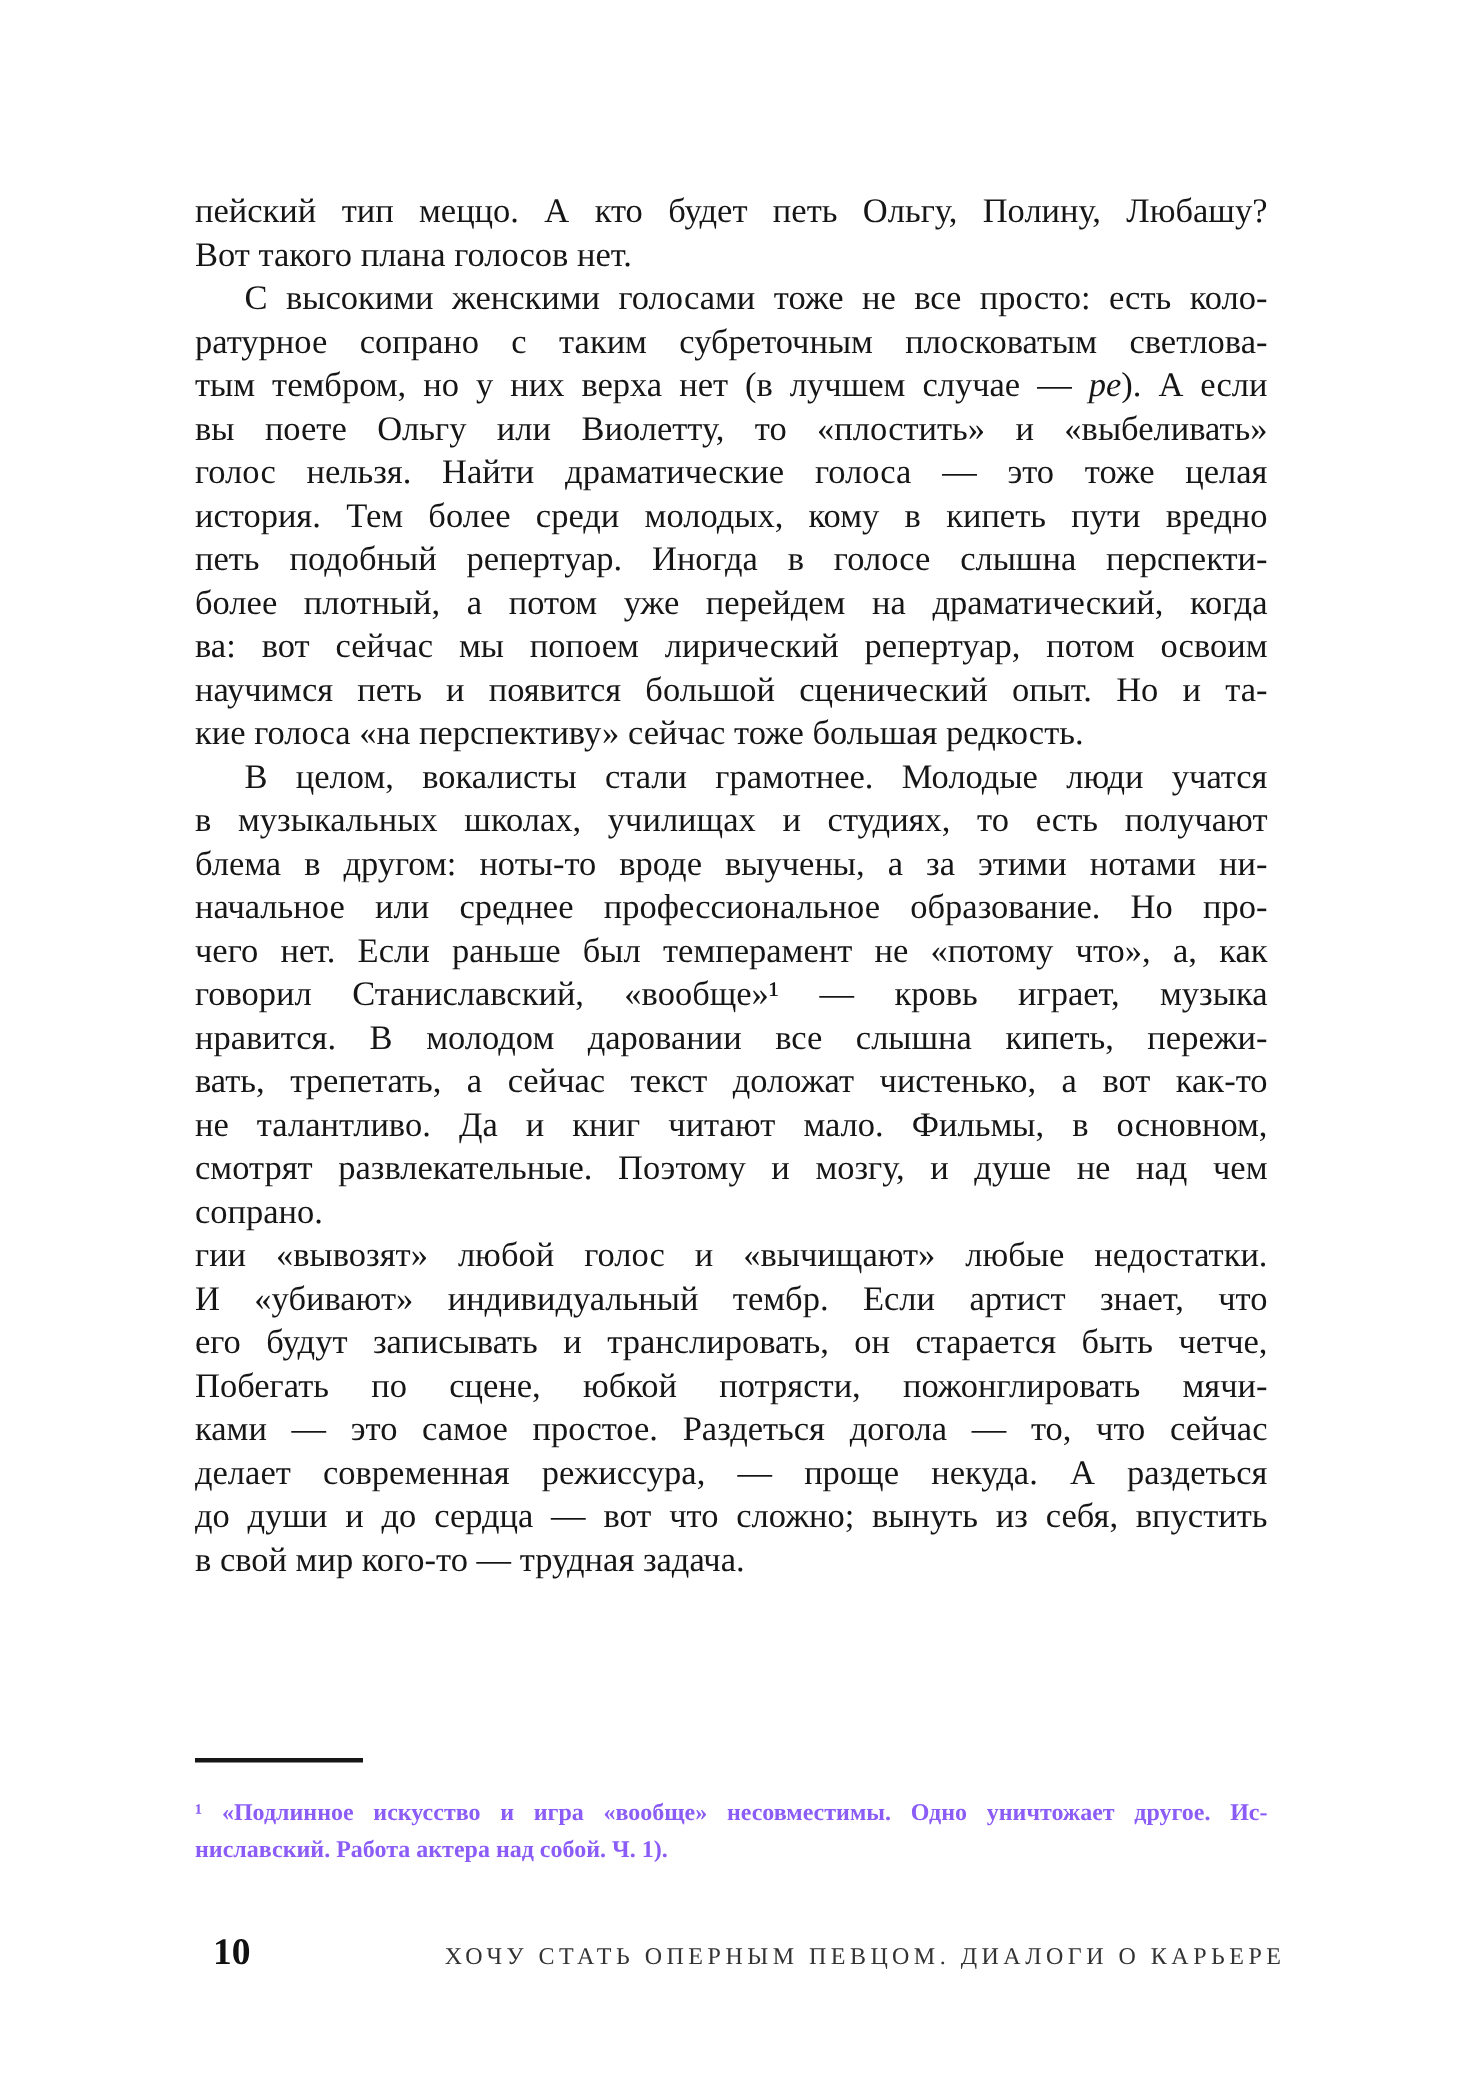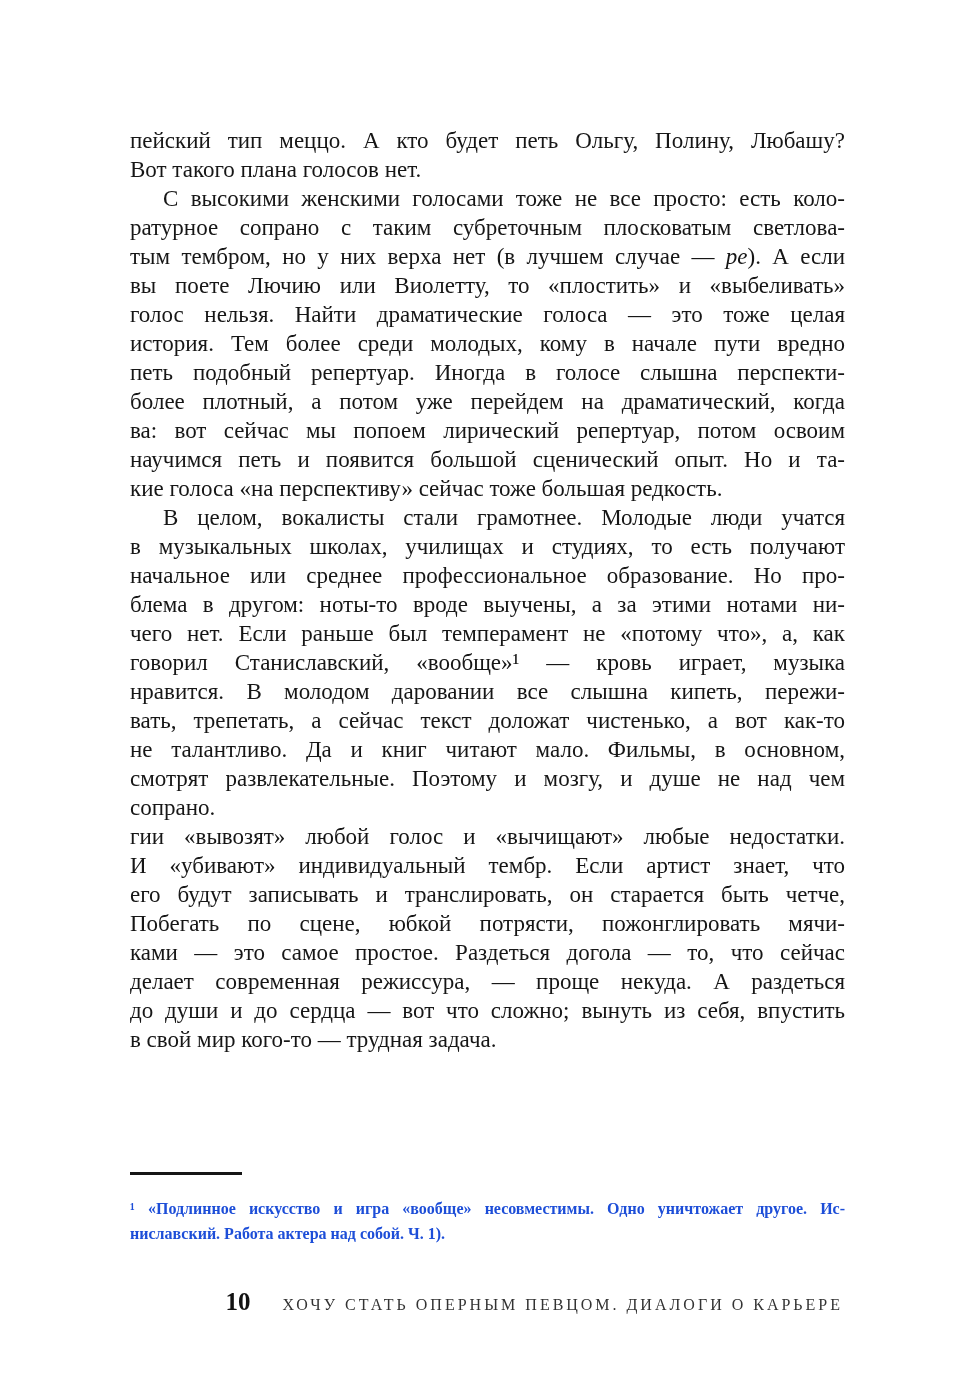--- a/index.html
+++ b/index.html
@@ -49,29 +49,29 @@
     background: #161616;
   }
   .footnote {
     position: absolute;
     left: 130px;
     top: 1196px;
     width: 715px;
     font-size: 16px;
     line-height: 25px;
     font-weight: 700;
-    color: #1d4ed8;
+    color: #8b5cf6;
   }
   .footer {
     position: absolute;
-    left: 128px;
+    left: 142px;
     top: 1288px;
     width: 715px;
     display: flex;
-    justify-content: flex-end;
+    justify-content: space-between;
     align-items: baseline;
   }
   .page-number {
     font-size: 25px;
     font-weight: 700;
     color: #111111;
   }
   .running-title {
     font-size: 16px;
     letter-spacing: 3px;
@@ -87,34 +87,34 @@
 
   <div class="text-block">
       <div>
         <div class="line">пейский тип меццо. А кто будет петь Ольгу, Полину, Любашу?</div>
         <div class="line last">Вот такого плана голосов нет.</div>
       </div>
       <div>
         <div class="line indent">С высокими женскими голосами тоже не все просто: есть коло-</div>
         <div class="line">ратурное сопрано с таким субреточным плосковатым светлова-</div>
         <div class="line">тым тембром, но у них верха нет (в лучшем случае — <em>ре</em>). А если</div>
-        <div class="line">вы поете Лючию или Виолетту, то «плостить» и «выбеливать»</div>
+        <div class="line">вы поете Ольгу или Виолетту, то «плостить» и «выбеливать»</div>
         <div class="line">голос нельзя. Найти драматические голоса — это тоже целая</div>
-        <div class="line">история. Тем более среди молодых, кому в начале пути вредно</div>
+        <div class="line">история. Тем более среди молодых, кому в кипеть пути вредно</div>
         <div class="line">петь подобный репертуар. Иногда в голосе слышна перспекти-</div>
         <div class="line">более плотный, а потом уже перейдем на драматический, когда</div>
         <div class="line">ва: вот сейчас мы попоем лирический репертуар, потом освоим</div>
         <div class="line">научимся петь и появится большой сценический опыт. Но и та-</div>
         <div class="line last">кие голоса «на перспективу» сейчас тоже большая редкость.</div>
       </div>
       <div>
         <div class="line indent">В целом, вокалисты стали грамотнее. Молодые люди учатся</div>
         <div class="line">в музыкальных школах, училищах и студиях, то есть получают</div>
+        <div class="line">блема в другом: ноты-то вроде выучены, а за этими нотами ни-</div>
         <div class="line">начальное или среднее профессиональное образование. Но про-</div>
-        <div class="line">блема в другом: ноты-то вроде выучены, а за этими нотами ни-</div>
         <div class="line">чего нет. Если раньше был темперамент не «потому что», а, как</div>
         <div class="line">говорил Станиславский, «вообще»¹ — кровь играет, музыка</div>
         <div class="line">нравится. В молодом даровании все слышна кипеть, пережи-</div>
         <div class="line">вать, трепетать, а сейчас текст доложат чистенько, а вот как-то</div>
         <div class="line">не талантливо. Да и книг читают мало. Фильмы, в основном,</div>
         <div class="line">смотрят развлекательные. Поэтому и мозгу, и душе не над чем</div>
         <div class="line last">сопрано.</div>
       </div>
       <div>
         <div class="line">гии «вывозят» любой голос и «вычищают» любые недостатки.</div>

